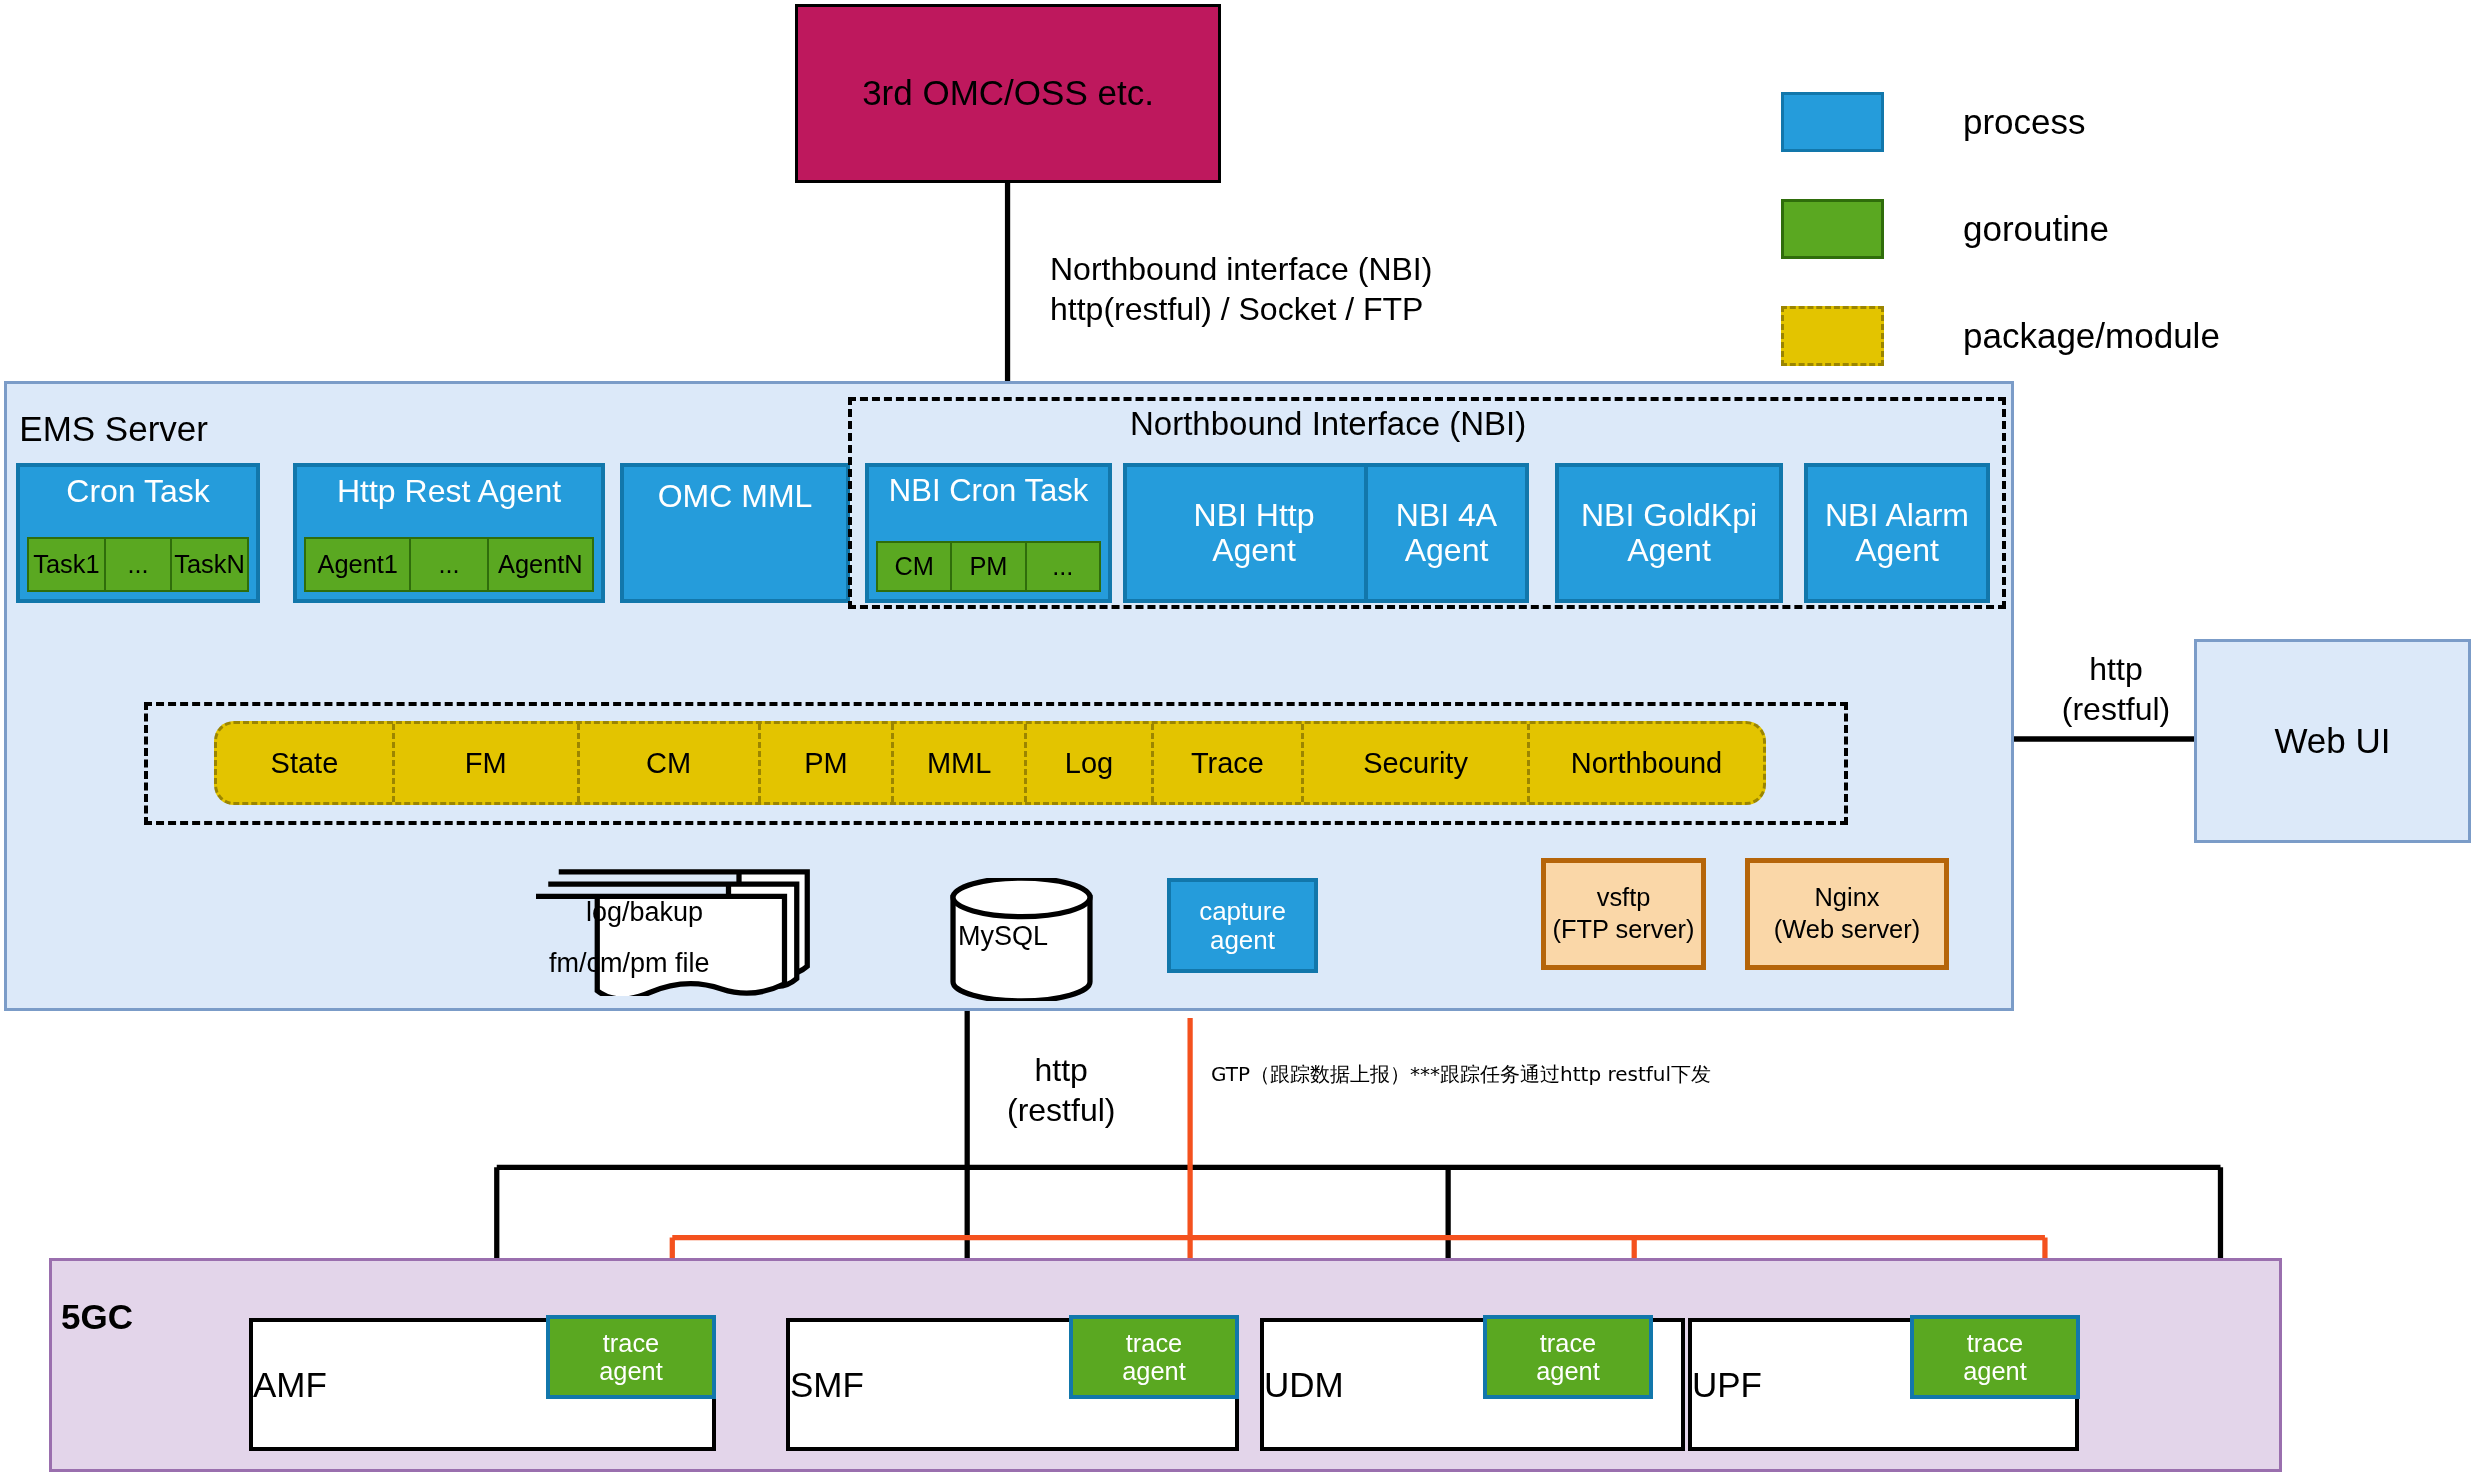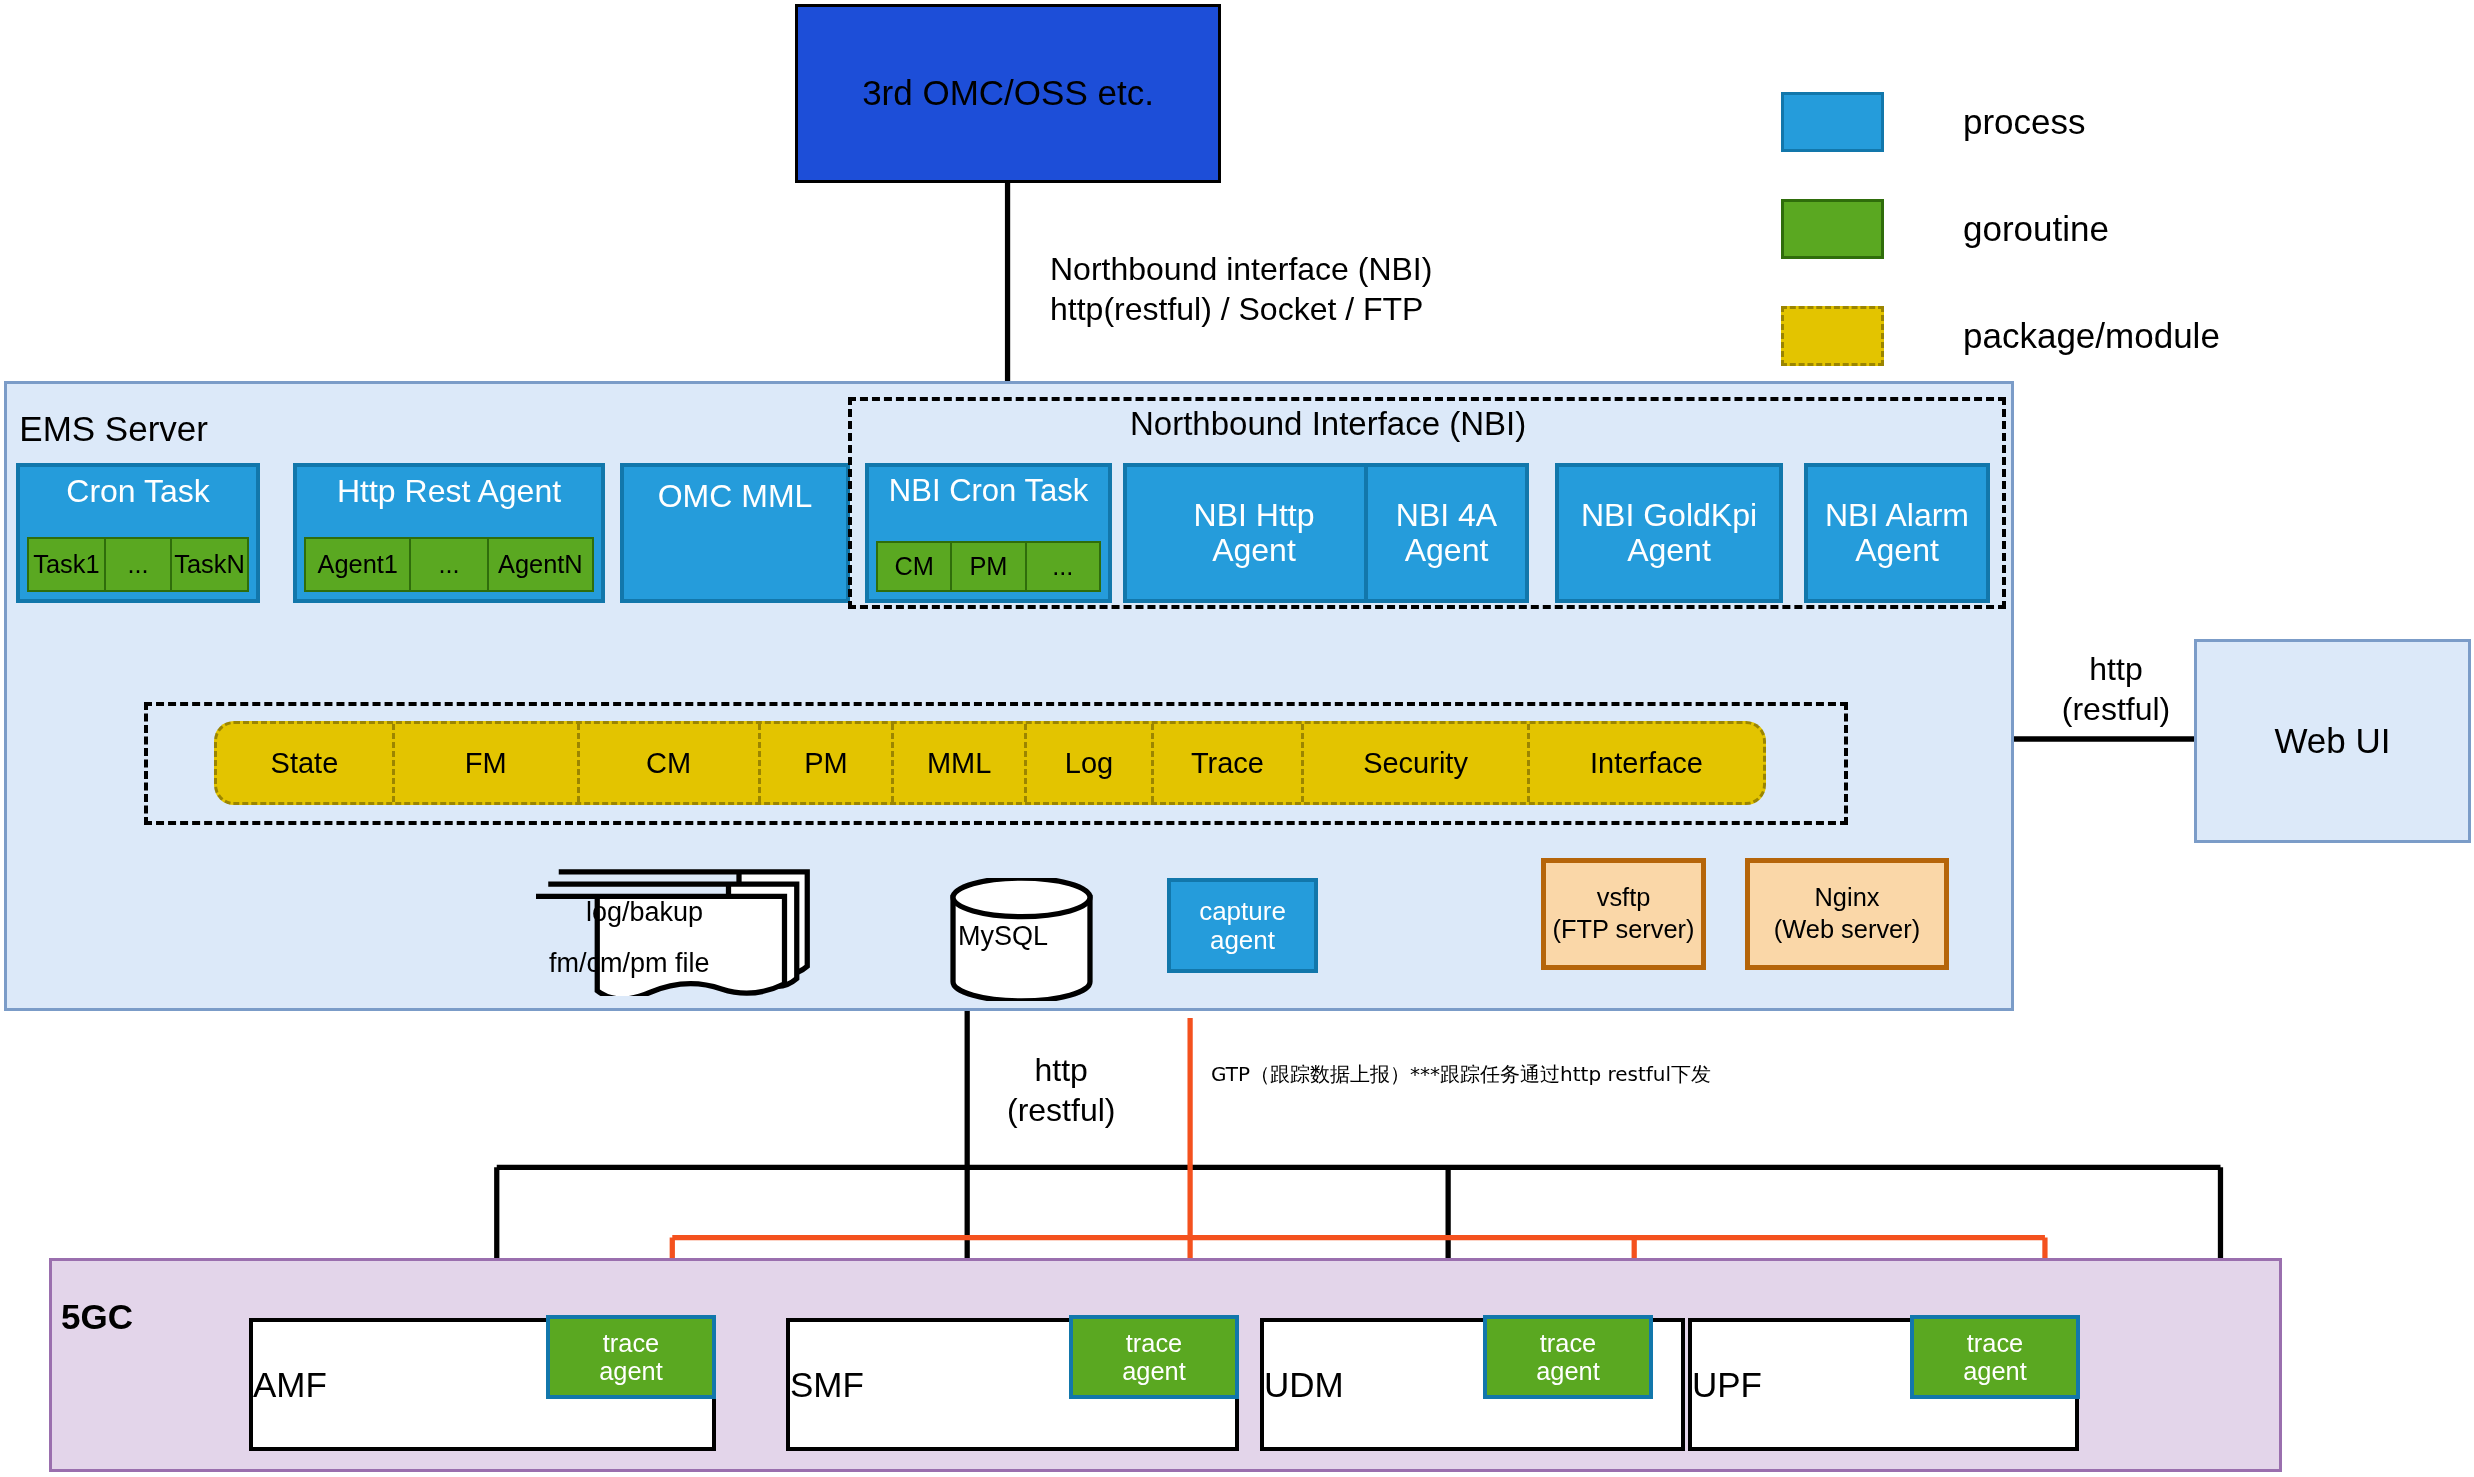--- a/index.html
+++ b/index.html
@@ -21,21 +21,21 @@
   .abs{position:absolute;box-sizing:border-box;}
 
   
   .ctr{
     display:flex;align-items:center;justify-content:center;
     text-align:center;line-height:1.12;
   }
 
   
   .plainbox{
-    background:#1d4ed8;border:3.5px solid #000;
+    background:#be185d;border:3.5px solid #000;
   }
 
   
   .ems{
     background:#dce9f9;border:3.5px solid #7b9cc8;
   }
   .ems-title{
     font-size:35px;color:#000;
   }
 
@@ -270,21 +270,21 @@
 
   <div class="abs modbar" style="left:214px;top:721px;width:1552px;height:84px;border-radius:20px;">
     <div class="modcell" style="flex:1.02">State</div>
     <div class="modcell" style="flex:1.06">FM</div>
     <div class="modcell" style="flex:1.04">CM</div>
     <div class="modcell" style="flex:0.76">PM</div>
     <div class="modcell" style="flex:0.76">MML</div>
     <div class="modcell" style="flex:0.72">Log</div>
     <div class="modcell" style="flex:0.86">Trace</div>
     <div class="modcell" style="flex:1.30">Security</div>
-    <div class="modcell" style="flex:1.36">Interface</div>
+    <div class="modcell" style="flex:1.36">Northbound</div>
   </div>
 
   <svg class="abs" style="left:527px;top:856px;width:298px;height:140px;" viewBox="0 0 340 160">
     <g fill="#ffffff" stroke="#000" stroke-width="6">
       <path d="M36,18 H320 V126 q-16,14 -36,6 q-22,-9 -42,2 V18 Z"></path>
       <path d="M24,32 H308 V140 q-16,14 -36,6 q-22,-9 -42,2 V32 Z"></path>
       <path d="M10,46 H294 V146 q-36,18 -72,6 q-40,-14 -82,4 q-36,16 -60,-2 V46 Z"></path>
     </g>
   </svg>
   <div class="abs filestack" style="left:586px;top:899px;">log/bakup</div>

